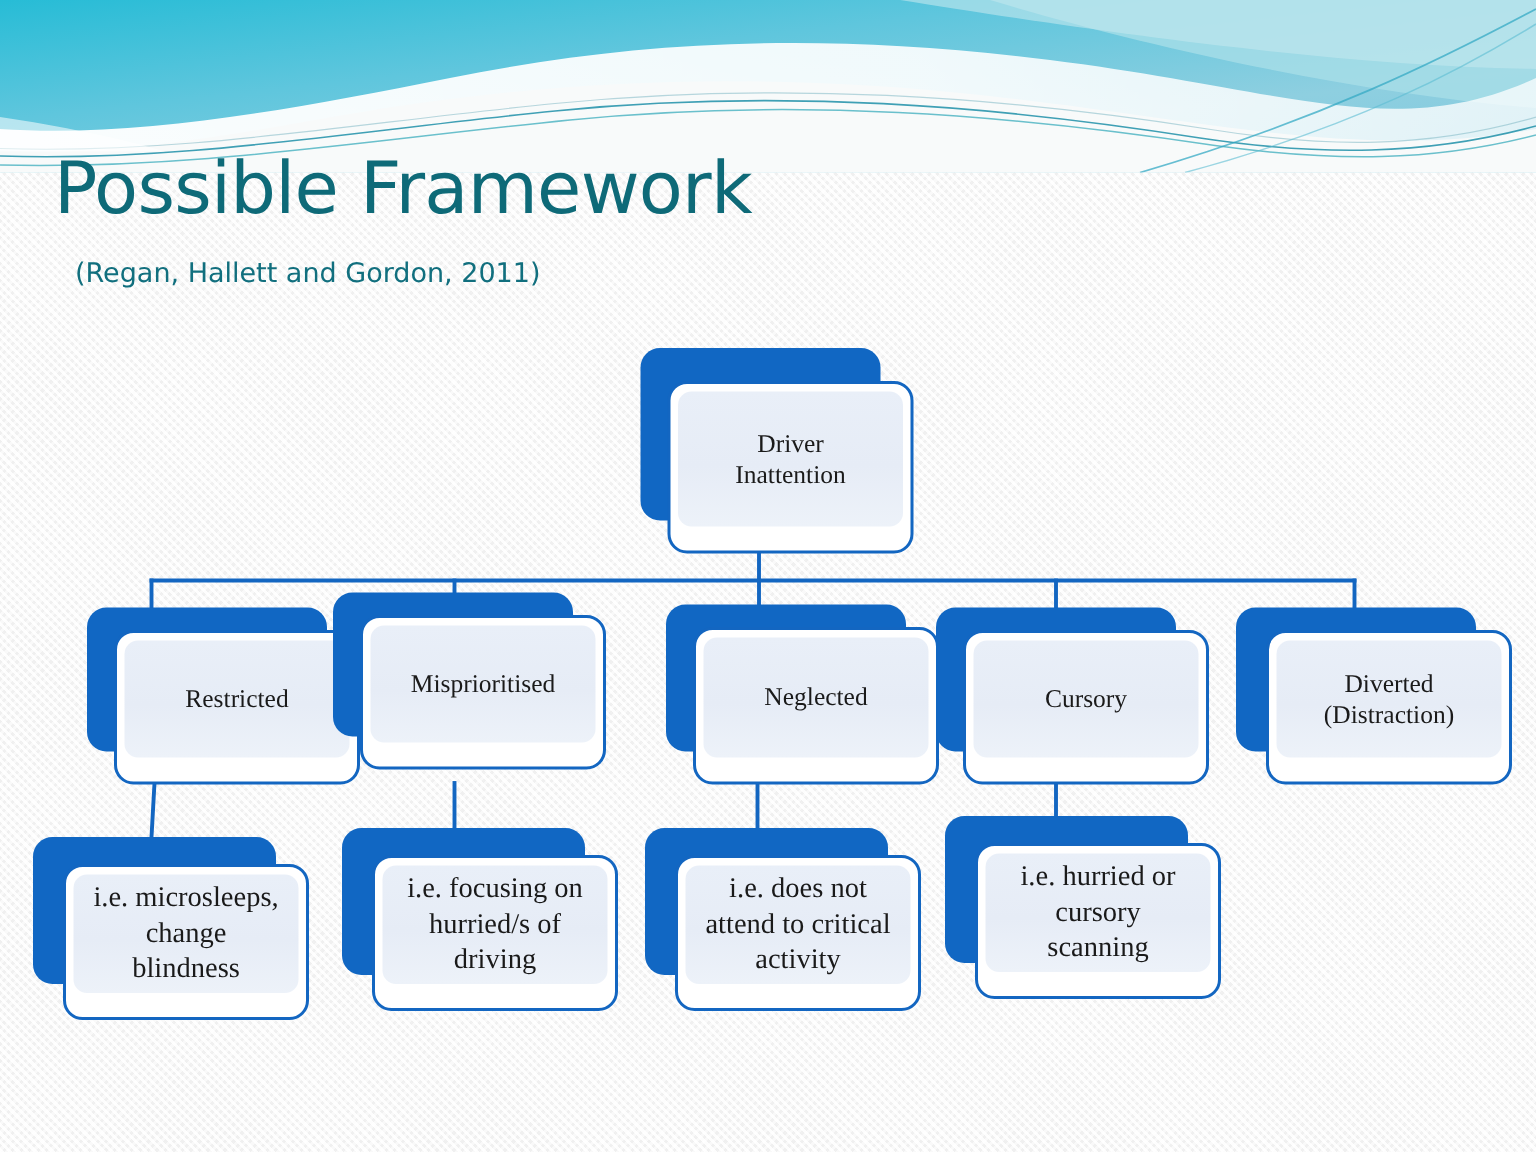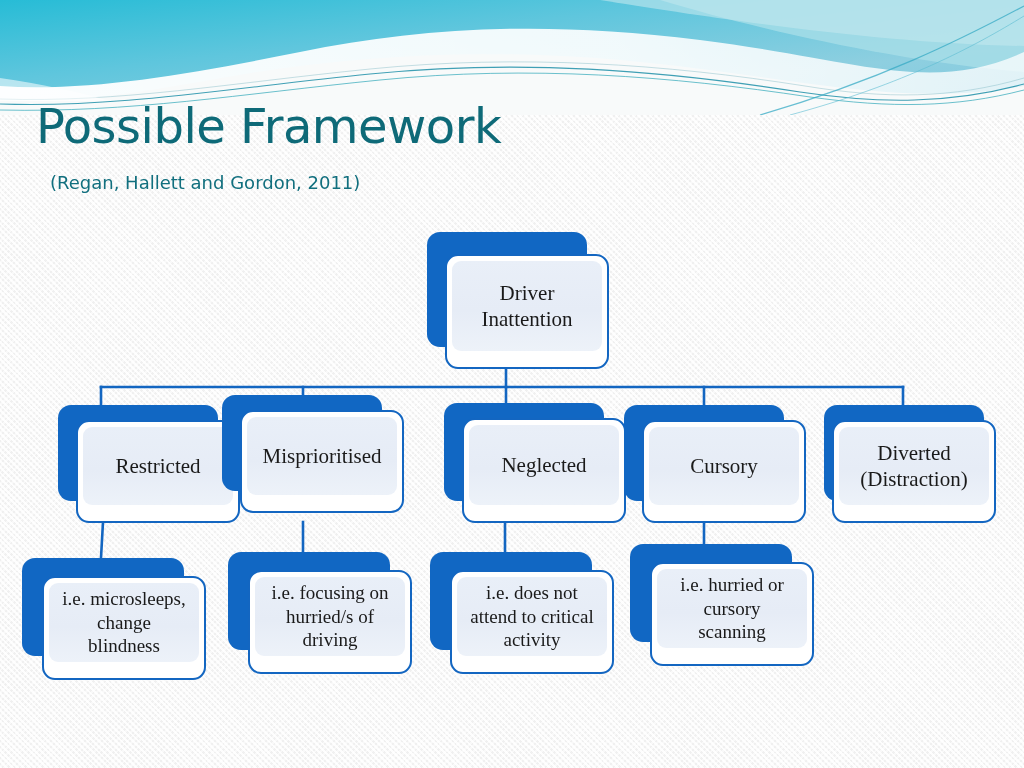--- a/index.html
+++ b/index.html
@@ -102,21 +102,21 @@
     border-radius: 9px;
     background: linear-gradient(180deg, #e9eff8 0%, #e6ecf6 55%, #edf2f9 100%);
     display: flex;
     align-items: center;
     justify-content: center;
     text-align: center;
   }
   .node .label {
     font-family: "Liberation Serif", "DejaVu Serif", serif;
     color: #1a1a1a;
-    font-size: 21px;
+    font-size: 17px;
     line-height: 1.25;
     padding: 0 6px;
     white-space: pre-line;
   }
   .node.small .label { font-size: 19px; }
 </style>
 </head>
 <body>
 
 <div id="slide">
@@ -234,21 +234,21 @@
       <div class="plate" style="width:160px; height:96px;"></div>
       <div class="card" style="left:18px; top:15px; width:164px; height:103px;">
         <div class="inner">
           <span class="label">Cursory</span>
         </div>
       </div>
     </div>
 
     <div class="node" style="left:824px; top:405px; width:182px; height:118px;">
       <div class="plate" style="width:160px; height:96px;"></div>
-      <div class="card" style="left:8px; top:15px; width:164px; height:103px;">
+      <div class="card" style="left:20px; top:15px; width:164px; height:103px;">
         <div class="inner">
           <span class="label">Diverted
 (Distraction)</span>
         </div>
       </div>
     </div>
 
     <div class="node small" style="left:22px; top:558px; width:186px; height:122px;">
       <div class="plate" style="width:162px; height:98px;"></div>
       <div class="card" style="left:20px; top:18px; width:164px; height:104px;">

